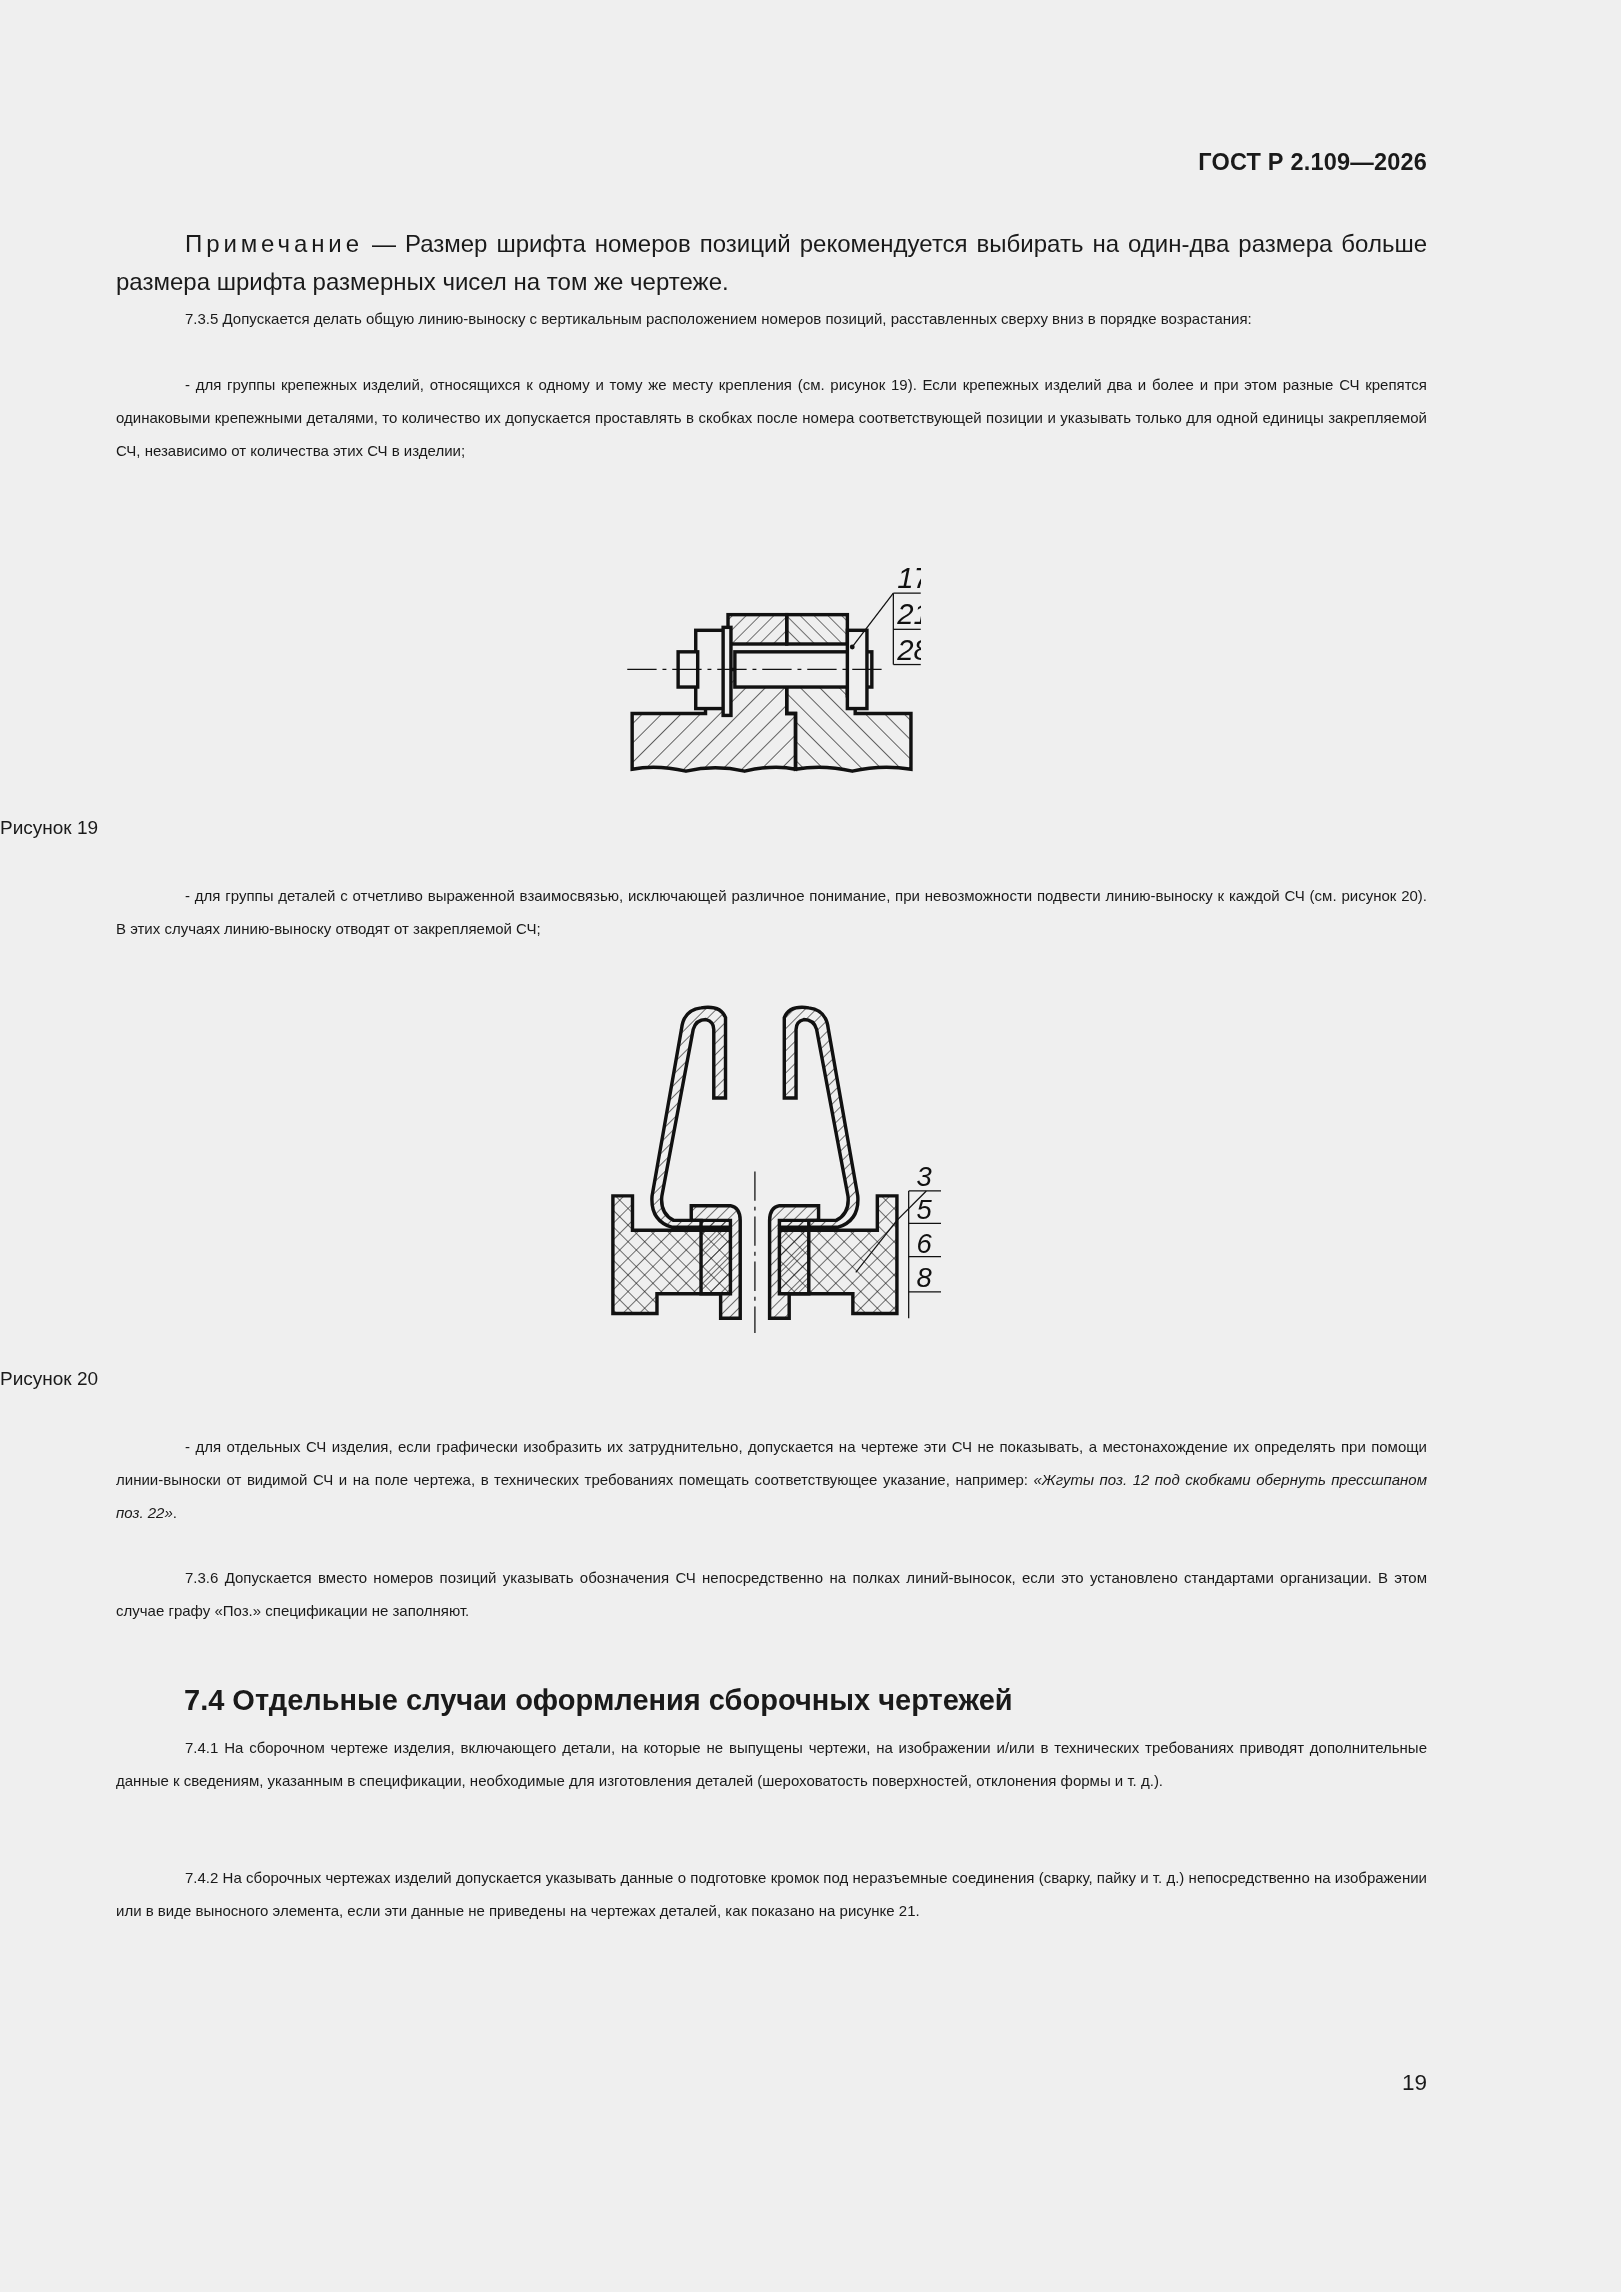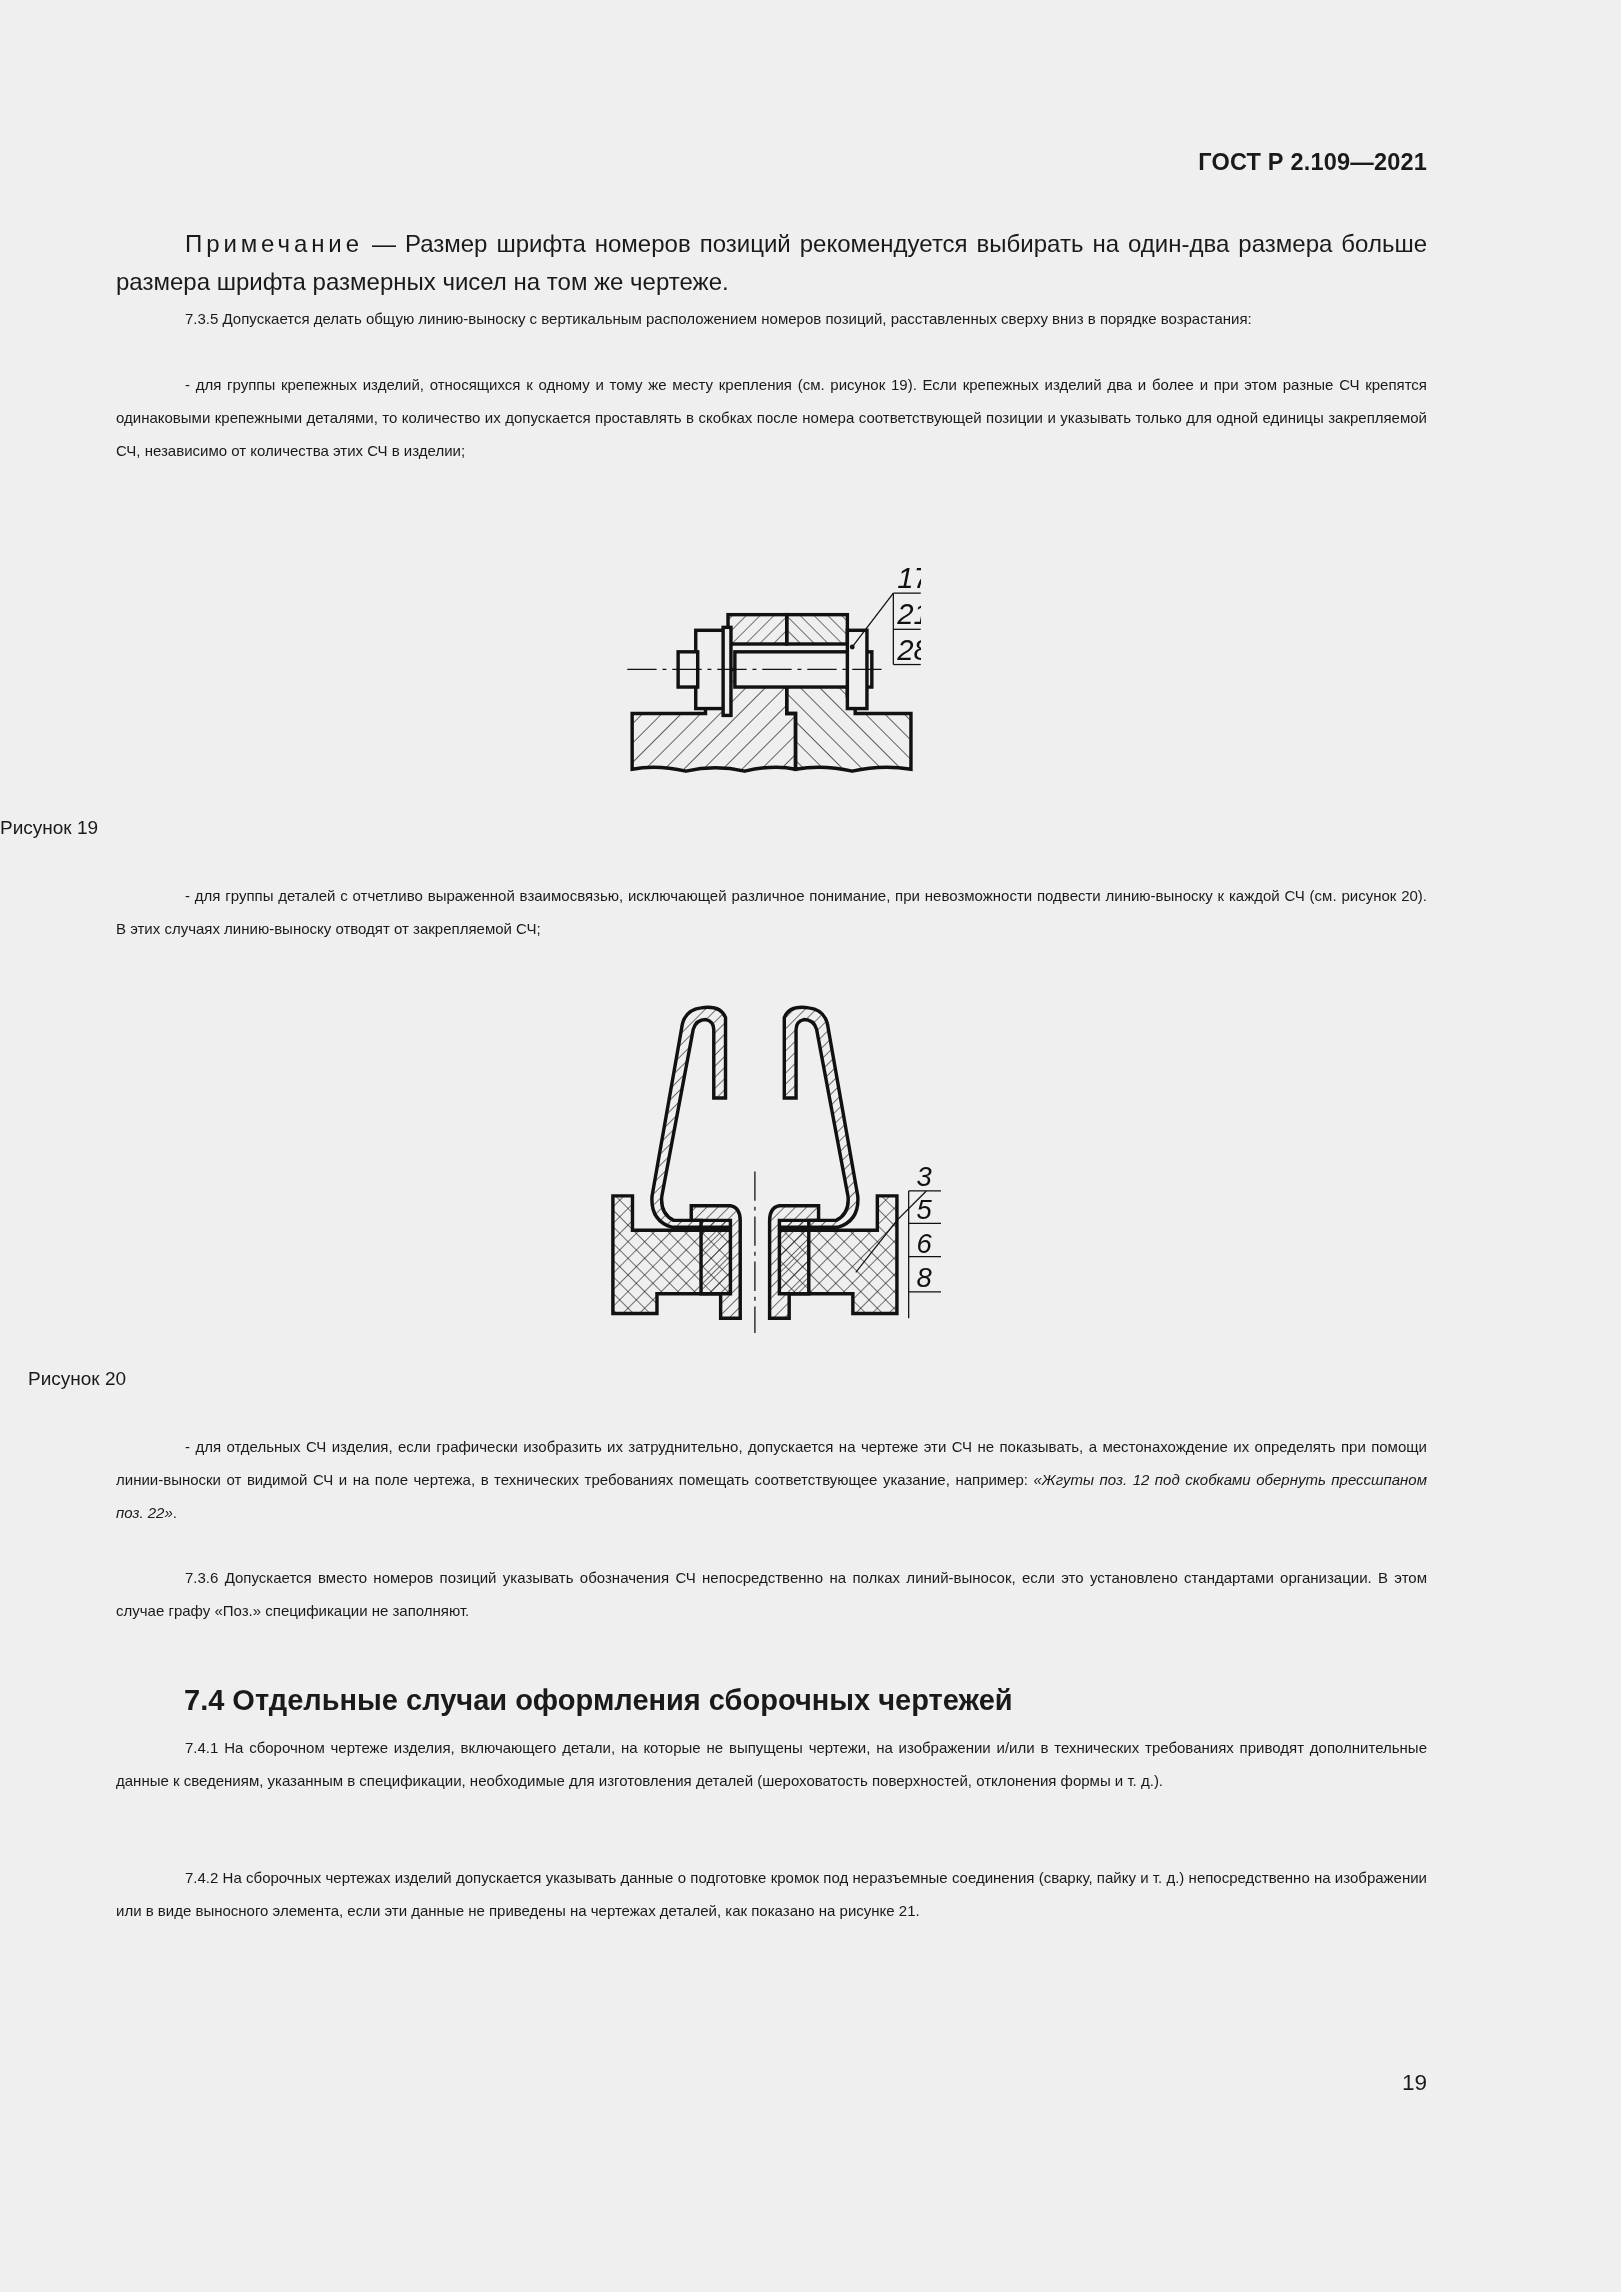--- a/index.html
+++ b/index.html
@@ -13,21 +13,21 @@
   .spaced { letter-spacing:3.9px; }
   .caption { position:absolute; left:0; width:1543px; text-align:left; font-size:19px; }
   .h2 { position:absolute; left:184px; top:1684px; font-weight:bold; font-size:29px; }
   .italic { font-style:italic; }
   .pagenum { right:194px; top:2070px; font-size:22.5px; }
   svg text { font-family:"Liberation Sans", sans-serif; font-style:italic; }
 </style>
 </head>
 <body>
 
-<div class="abs header">ГОСТ Р 2.109—2021</div>
+<div class="abs header">ГОСТ Р 2.109—2026</div>
 
 <div class="p note"><span class="ind"></span><span class="spaced">Примечание</span> <span>—</span> <span>Размер шрифта номеров позиций рекомендуется выбирать на один-два размера больше размера шрифта размерных чисел на том же чертеже.</span></div>
 
 <div class="p" style="top:302px;"><span class="ind"></span><span>7.3.5 Допускается делать общую линию-выноску с вертикальным расположением номеров позиций, расставленных сверху вниз в порядке возрастания:</span></div>
 
 <div class="p" style="top:368px;"><span class="ind"></span><span>- для группы крепежных изделий, относящихся к одному и тому же месту крепления (см. рисунок 19). Если крепежных изделий два и более и при этом разные СЧ крепятся одинаковыми крепежными деталями, то количество их допускается проставлять в скобках после номера соответствующей позиции и указывать только для одной единицы закрепляемой СЧ, независимо от количества этих СЧ в изделии;</span></div>
 
 <svg class="abs" style="left:627px; top:554px;" width="294" height="225" viewBox="0 0 300 230">
   <defs>
     <pattern id="h1" width="14" height="14" patternUnits="userSpaceOnUse" patternTransform="rotate(45)">
@@ -108,21 +108,21 @@
   <line x1="312" y1="195" x2="345" y2="195" stroke="#111" stroke-width="1.3"></line>
   <line x1="312" y1="228" x2="345" y2="228" stroke="#111" stroke-width="1.3"></line>
   <line x1="312" y1="262" x2="345" y2="262" stroke="#111" stroke-width="1.3"></line>
   <line x1="312" y1="298" x2="345" y2="298" stroke="#111" stroke-width="1.3"></line>
   <text x="320" y="190" font-size="28" fill="#111">3</text>
   <text x="320" y="224" font-size="28" fill="#111">5</text>
   <text x="320" y="258" font-size="28" fill="#111">6</text>
   <text x="320" y="293" font-size="28" fill="#111">8</text>
 </svg>
 
-<div class="caption" style="top:1368px;padding-left:28px;">Рисунок 20</div>
+<div class="caption" style="top:1368px;">Рисунок 20</div>
 
 <div class="p" style="top:1430px;"><span class="ind"></span><span>- для отдельных СЧ изделия, если графически изобразить их затруднительно, допускается на чертеже эти СЧ не показывать, а местонахождение их определять при помощи линии-выноски от видимой СЧ и на поле чертежа, в технических требованиях помещать соответствующее указание, например:</span> <span class="italic">«Жгуты поз. 12 под скобками обернуть прессшпаном поз. 22»</span><span>.</span></div>
 
 <div class="p" style="top:1561px;"><span class="ind"></span><span>7.3.6 Допускается вместо номеров позиций указывать обозначения СЧ непосредственно на полках линий-выносок, если это установлено стандартами организации. В этом случае графу «Поз.» спецификации не заполняют.</span></div>
 
 <div class="h2">7.4 Отдельные случаи оформления сборочных чертежей</div>
 
 <div class="p" style="top:1731px;"><span class="ind"></span><span>7.4.1 На сборочном чертеже изделия, включающего детали, на которые не выпущены чертежи, на изображении и/или в технических требованиях приводят дополнительные данные к сведениям, указанным в спецификации, необходимые для изготовления деталей (шероховатость поверхностей, отклонения формы и т. д.).</span></div>
 
 <div class="p" style="top:1861px;"><span class="ind"></span><span>7.4.2 На сборочных чертежах изделий допускается указывать данные о подготовке кромок под неразъемные соединения (сварку, пайку и т. д.) непосредственно на изображении или в виде выносного элемента, если эти данные не приведены на чертежах деталей, как показано на рисунке 21.</span></div>

